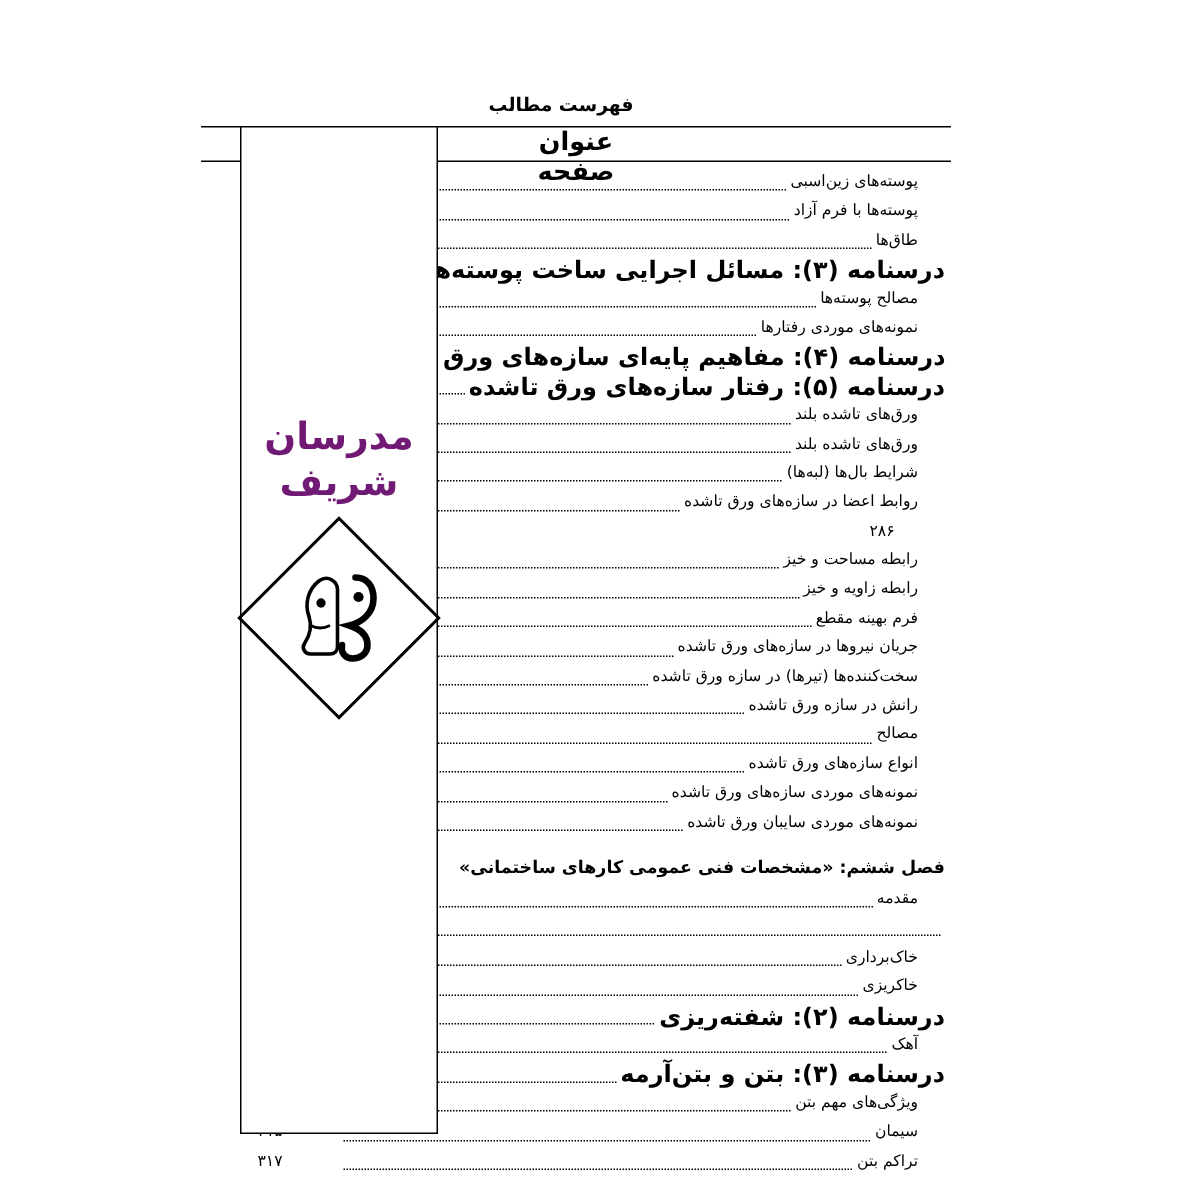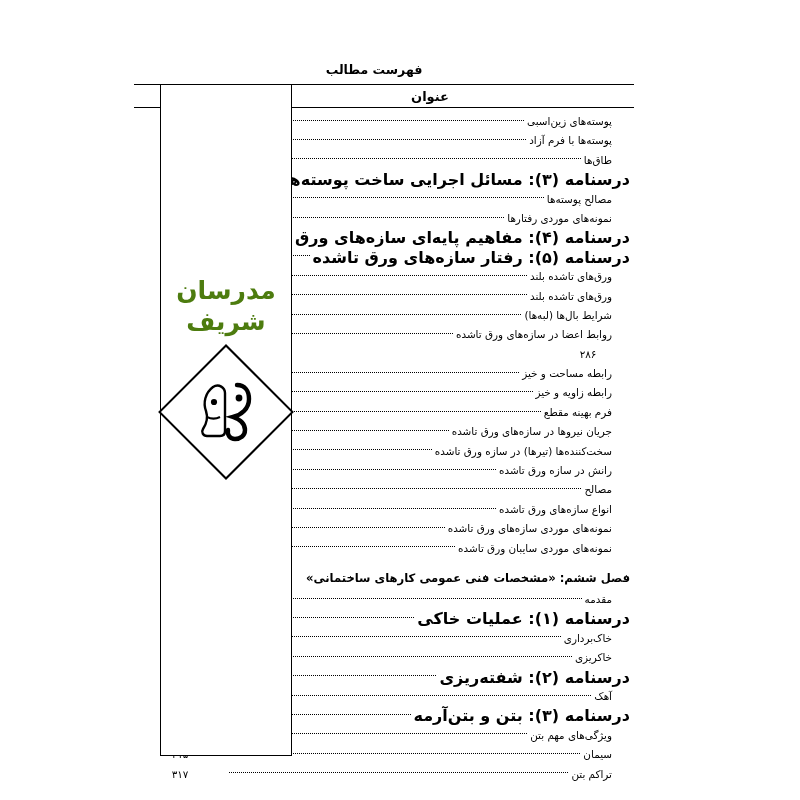--- a/index.html
+++ b/index.html
@@ -40,25 +40,25 @@
     right: 166px;
     width: 500px;
     height: 672px;
     border-top: 1.6px solid #000;
     box-sizing: border-box;
     direction: rtl;
     padding-top: 0;
   }
   .toc-head {
     display: flex;
-    flex-direction: row;
+    flex-direction: column;
     align-items: center;
     height: 22px;
     border-bottom: 1.6px solid #000;
-    font-size: 13px;
+    font-size: 17px;
     font-weight: bold;
   }
   .toc-head .col-title {
     flex: 1 1 auto;
     text-align: center;
   }
   .toc-head .col-page {
     flex: 0 0 92px;
     text-align: center;
   }
@@ -74,21 +74,21 @@
     height: 19.4px;
     font-size: 10.4px;
     line-height: 19.4px;
     white-space: nowrap;
     overflow: hidden;
   }
   .row .title-cell {
     flex: 1 1 auto;
     display: flex;
     flex-direction: row;
-    align-items: center;
+    align-items: flex-end;
     overflow: hidden;
     padding-right: 4px;
   }
   .row .label {
     flex: 0 0 auto;
   }
   .row .leader {
     flex: 1 1 auto;
     border-bottom: 1px dotted #000;
     margin: 0 3px 4px 3px;
@@ -133,21 +133,21 @@
     display: flex;
     flex-direction: column;
     align-items: center;
     justify-content: flex-start;
   }
   .logo-text {
     margin-top: 190px;
     text-align: center;
     font-family: "DejaVu Sans", "Liberation Sans", sans-serif;
     font-weight: bold;
-    color: #4d7c0f;
+    color: #701a75;
     line-height: 1.25;
   }
   .logo-text .l1 { font-size: 25px; letter-spacing: -0.5px; }
   .logo-text .l2 { font-size: 25px; letter-spacing: 1px; }
 
   .logo-diamond {
     margin-top: 26px;
     width: 92px;
     height: 92px;
     border: 2.4px solid #000;
@@ -346,21 +346,20 @@
         </div>
         <div class="row indent">
           <div class="title-cell">
             <span class="label">مقدمه</span>
             <span class="leader"></span>
           </div>
           <div class="page-cell">۳۰۸</div>
         </div>
         <div class="row bold">
           <div class="title-cell">
-            <span class="label">درسنامه (۱): عملیات خاکی</span>
             <span class="leader"></span>
           </div>
           <div class="page-cell">۳۰۸</div>
         </div>
         <div class="row indent">
           <div class="title-cell">
             <span class="label">خاک‌برداری</span>
             <span class="leader"></span>
           </div>
           <div class="page-cell">۳۰۸</div>

